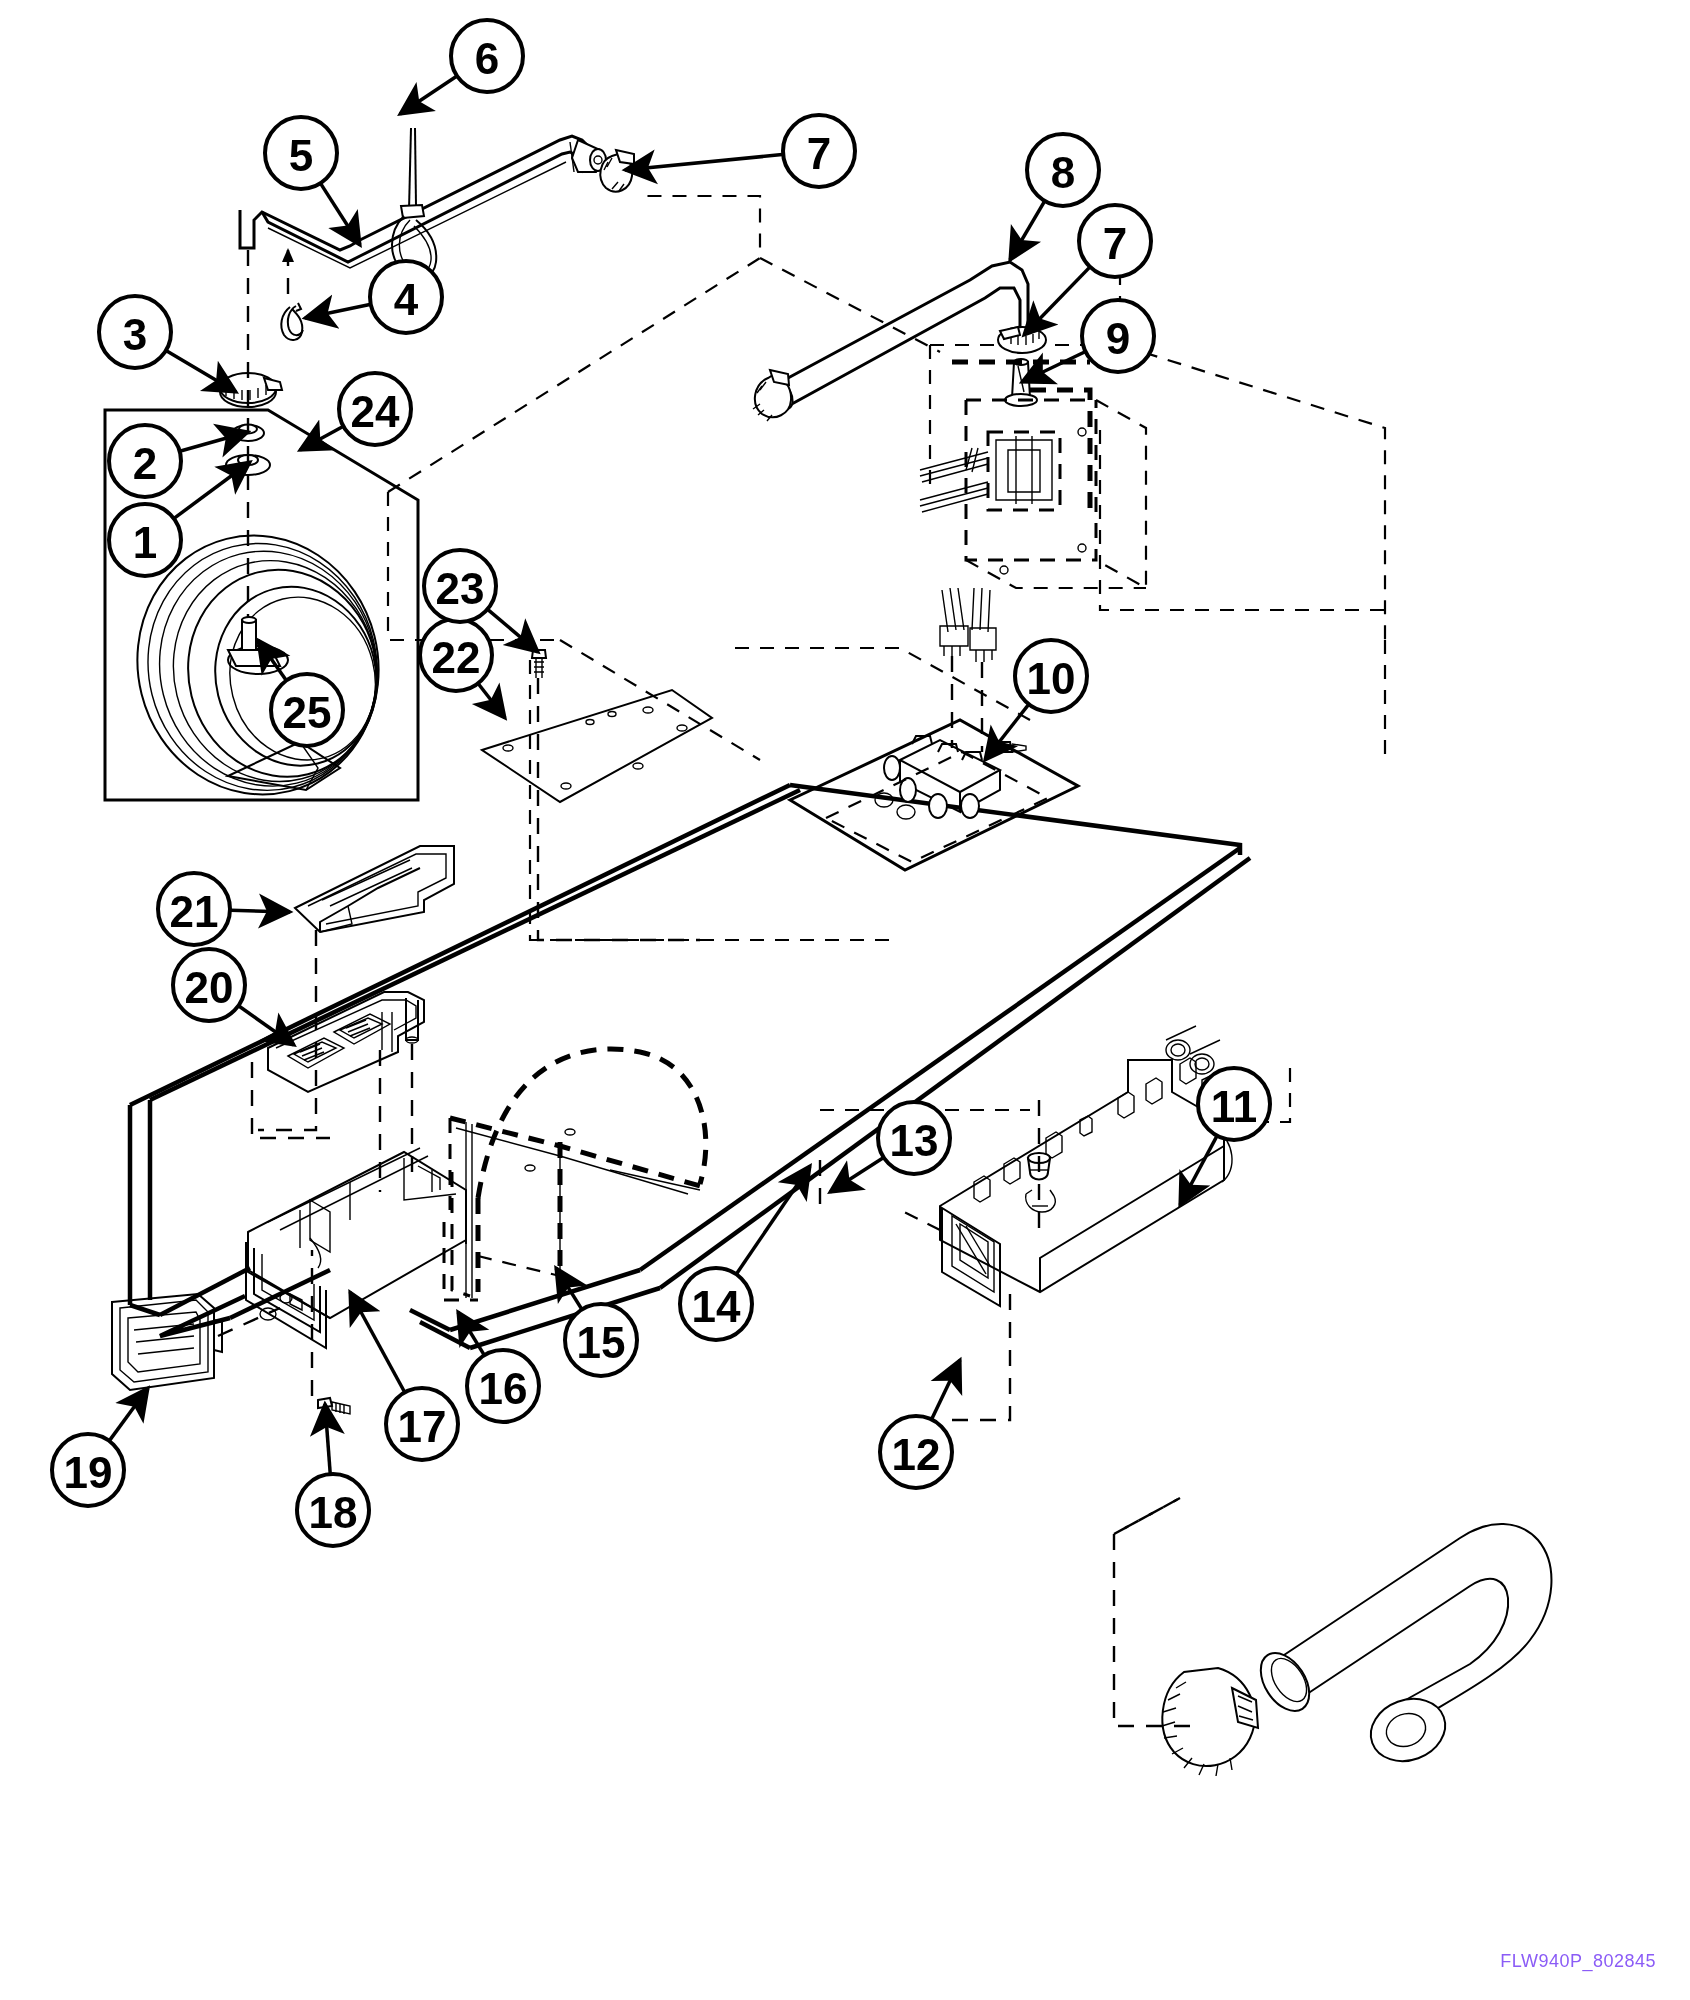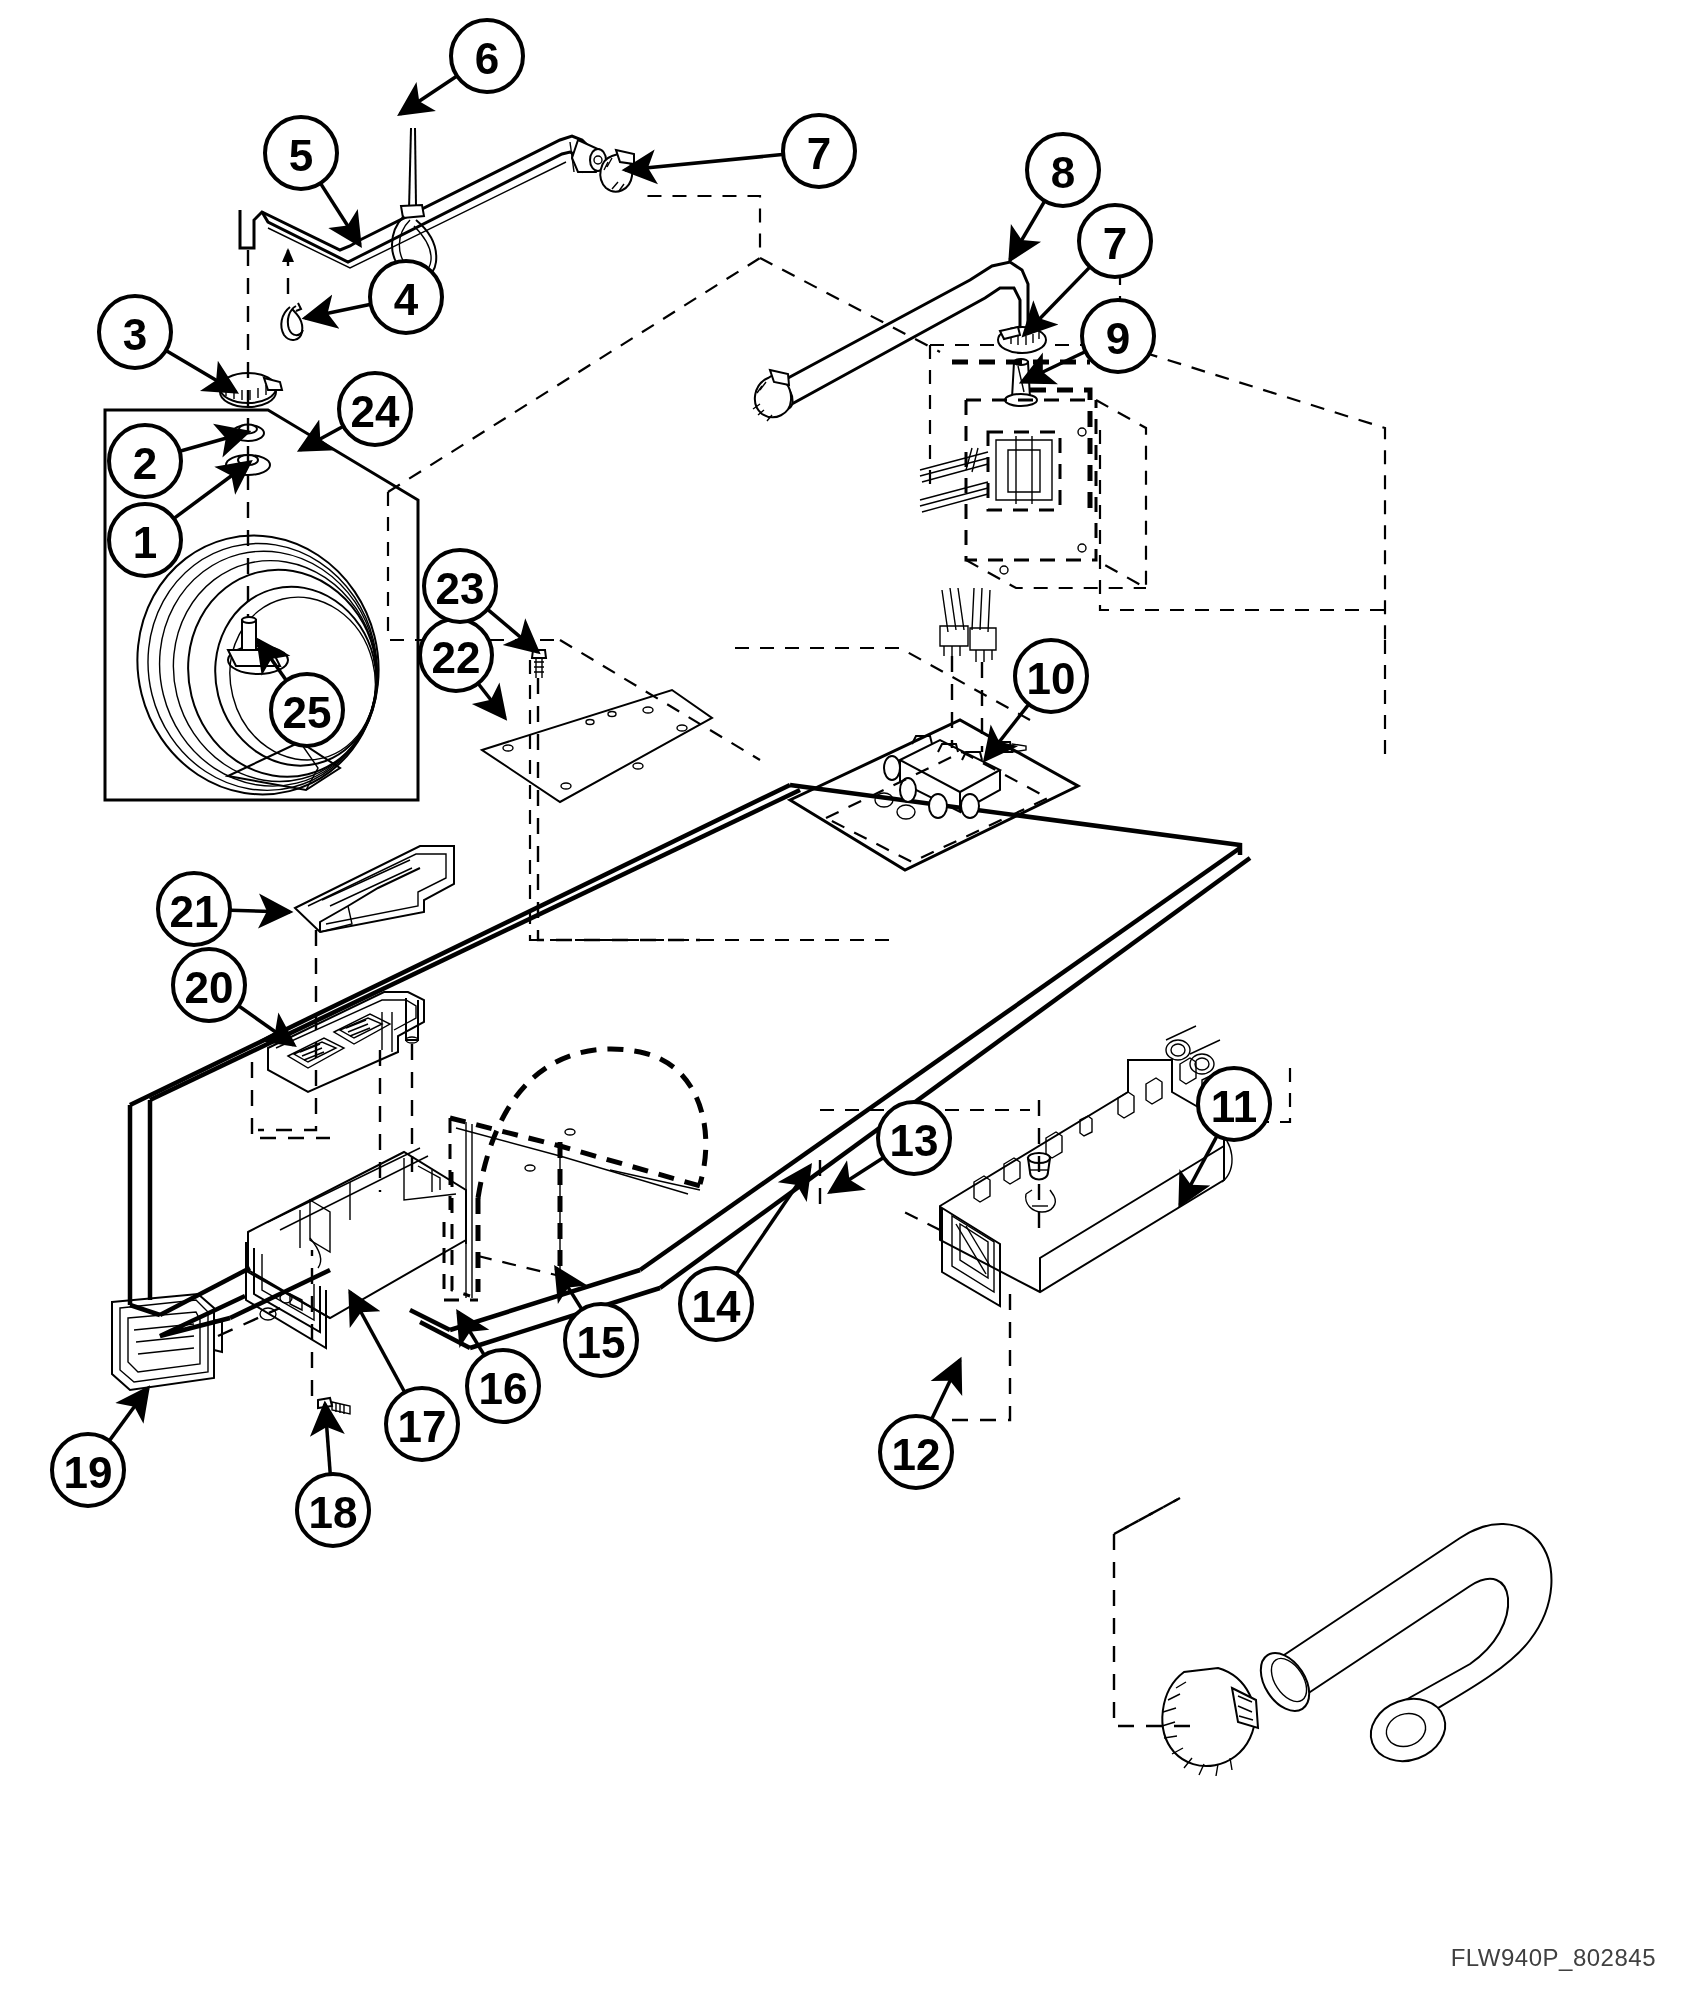--- a/index.html
+++ b/index.html
@@ -90,22 +90,22 @@
     fill: none;
     stroke-width: 3;
     stroke-dasharray: 15 11;
   }
   .blk { fill: #000000; }
   #caption {
     position: absolute;
     right: 34px;
     bottom: 28px;
     font-family: "Liberation Sans", sans-serif;
-    font-size: 24px;
-    color: #404040;
+    font-size: 18px;
+    color: #8b5cf6;
     letter-spacing: 0.5px;
     white-space: nowrap;
   }
 </style>
 </head>
 <body>
 
 <div id="page">
 
   <svg id="diagram-svg" viewBox="0 0 1690 2000">

